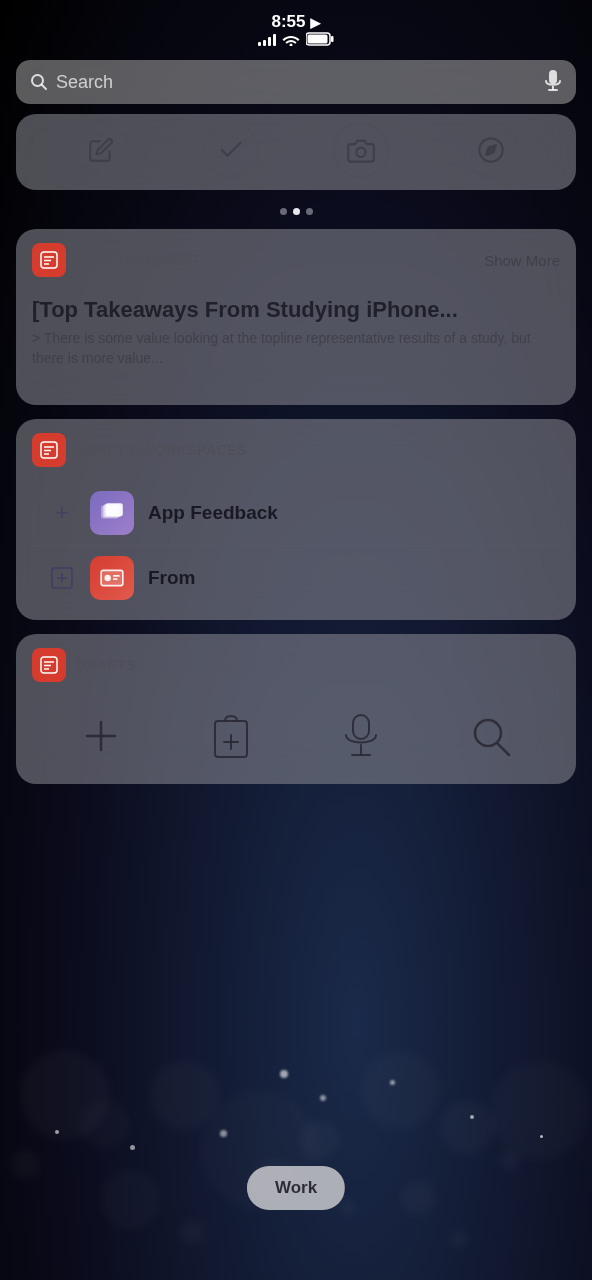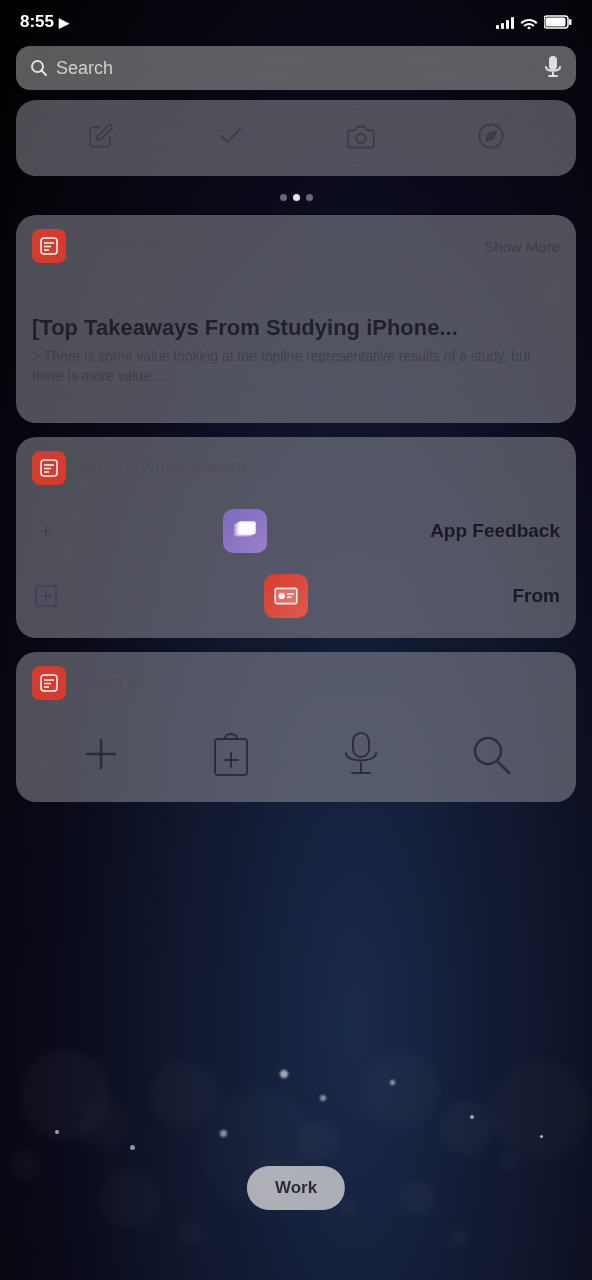--- a/index.html
+++ b/index.html
@@ -40,20 +40,21 @@
     .status-bar {
       position: relative;
       z-index: 10;
       display: flex;
       align-items: center;
       justify-content: space-between;
       padding: 12px 20px 6px 20px;
       color: white;
       font-size: 17px;
       font-weight: 600;
+      flex-direction: column;
     }
 
     .status-time {
       display: flex;
       align-items: center;
       gap: 5px;
       font-size: 17px;
       font-weight: 700;
     }
 
@@ -175,21 +176,20 @@
     .draft-item {
       padding: 10px 16px 16px;
     }
 
     .draft-title {
       font-size: 22px;
       font-weight: 700;
       color: rgba(30,30,40,0.95);
       margin-bottom: 6px;
       line-height: 1.2;
-      margin-top: 32px;
     }
 
     .draft-preview {
       font-size: 14px;
       color: rgba(60,60,70,0.8);
       line-height: 1.4;
       margin-bottom: 5px;
     }
 
     .draft-tag {
@@ -198,23 +198,22 @@
     }
 
     
     .workspace-list {
       padding: 4px 0 10px;
     }
 
     .workspace-item {
       display: flex;
       align-items: center;
-      padding: 10px 16px;
+      padding: 10px 32px;
       gap: 14px;
-      justify-content: space-between;
     }
 
     .workspace-add-icon {
       width: 28px;
       height: 28px;
       display: flex;
       align-items: center;
       justify-content: center;
       color: rgba(60,60,100,0.7);
       font-size: 22px;

